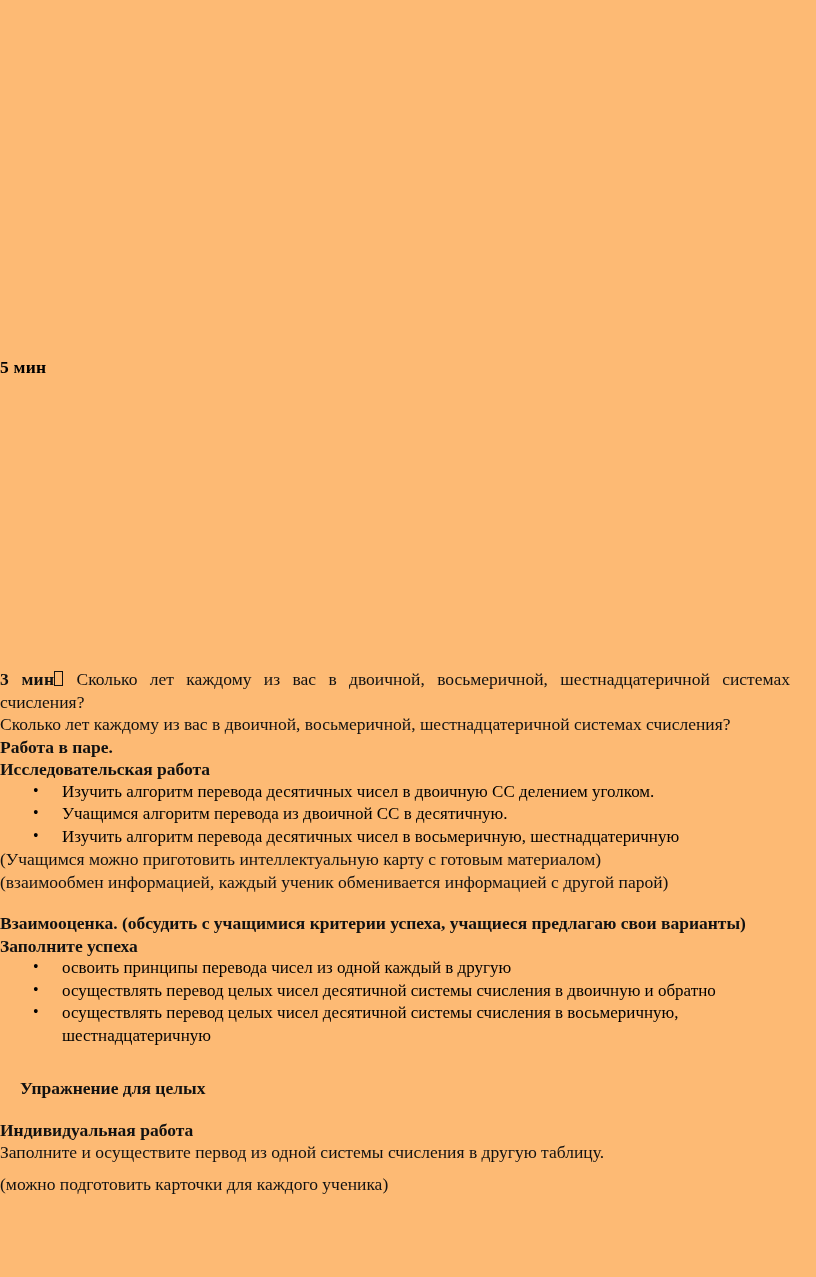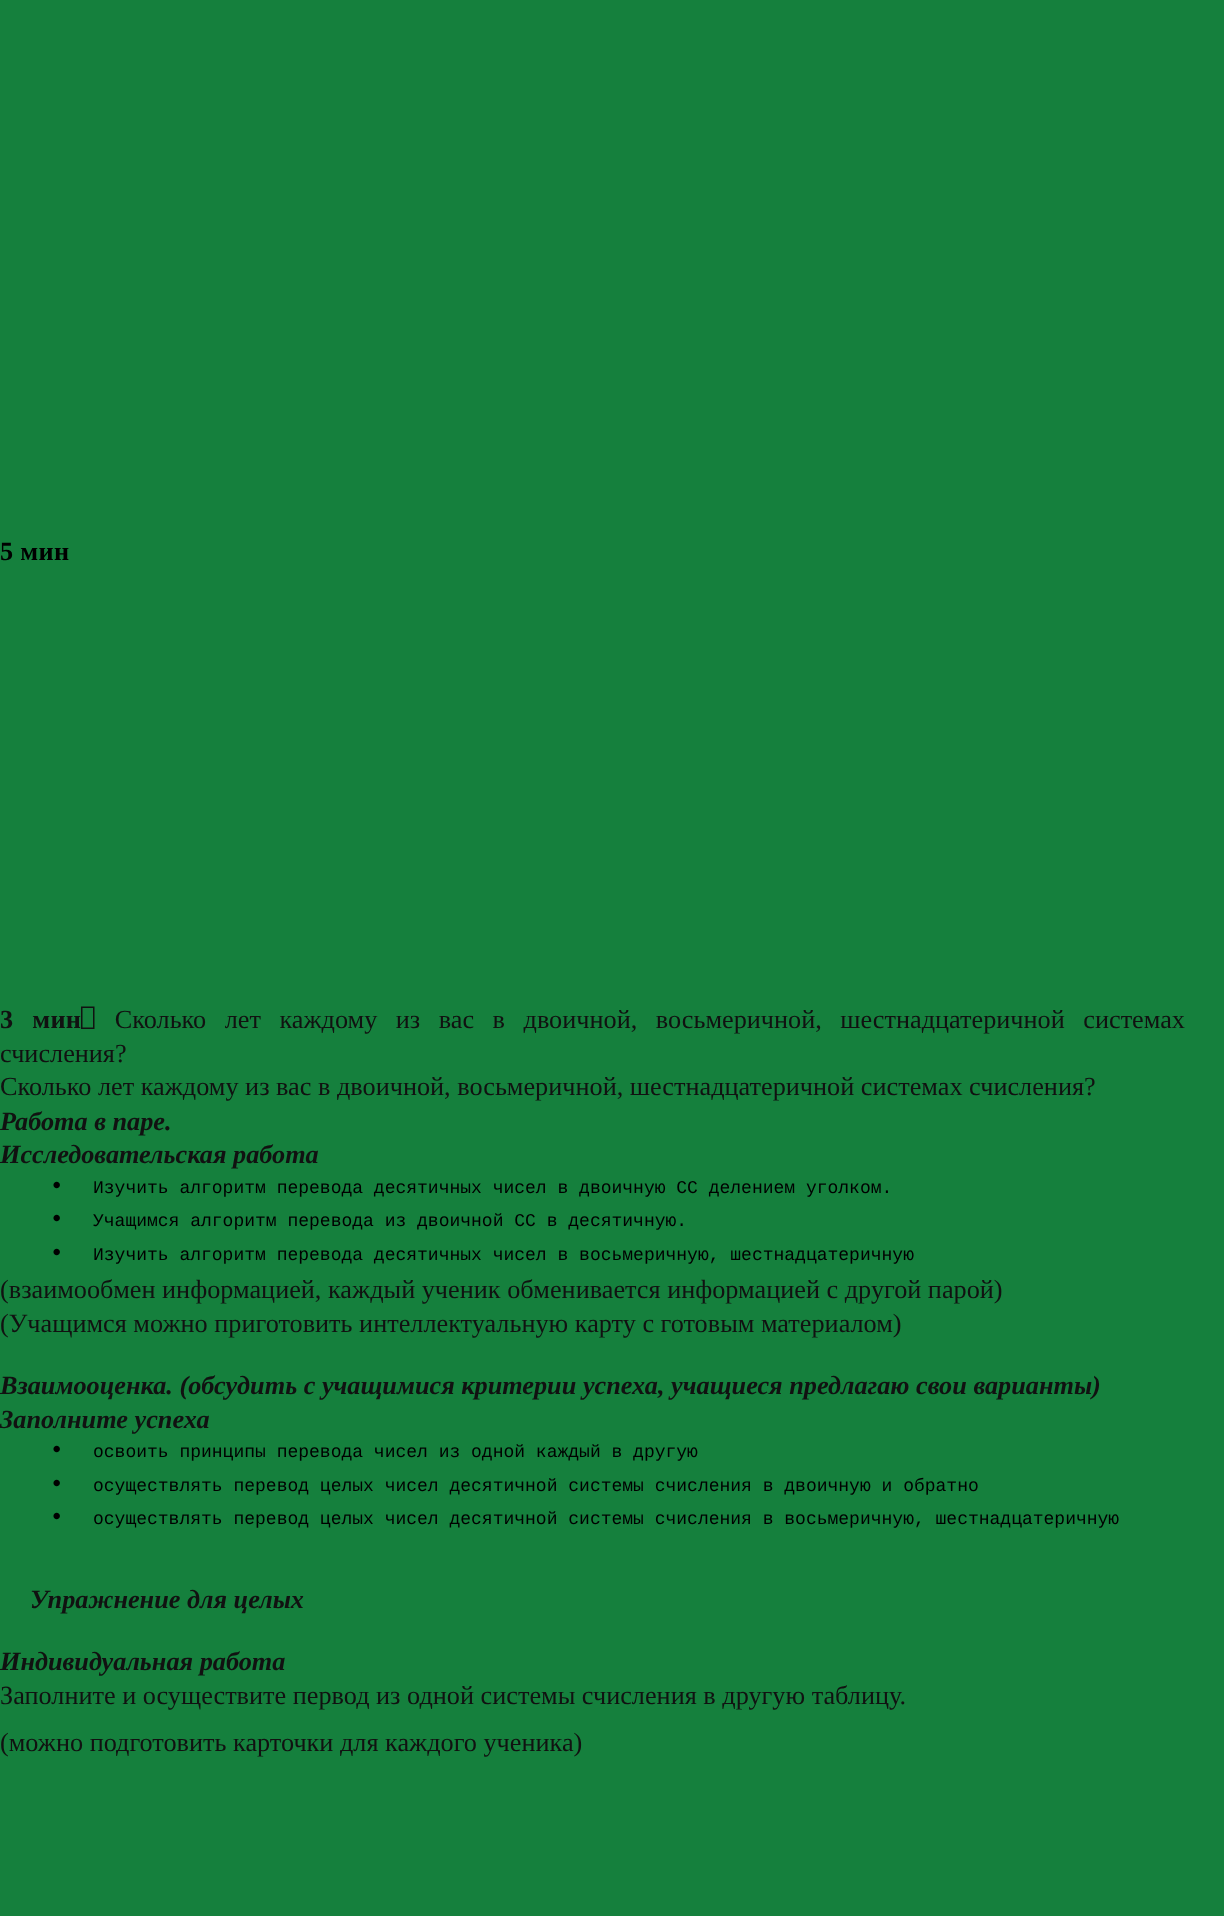--- a/index.html
+++ b/index.html
@@ -9,33 +9,33 @@
     background: #ffffff;
   }
   body {
     font-family: "Liberation Serif", "DejaVu Serif", serif;
     color: #000000;
   }
   #page {
     position: relative;
     width: 816px;
     height: 1277px;
-    background: #15803d;
+    background: #fdba74;
     overflow: hidden;
   }
 
   .abs { position: absolute; }
 
   .para {
     font-size: 17.5px;
     line-height: 22.5px;
     color: #111111;
   }
 
-  .bold { font-weight: bold; font-style: italic; }
+  .bold { font-weight: bold; }
 
   
   .timing {
     font-size: 17.5px;
     line-height: 22px;
     font-weight: bold;
     letter-spacing: 0.2px;
   }
 
   
@@ -51,24 +51,23 @@
   }
 
   ul.bullets {
     list-style: none;
     margin: 0;
     padding: 0;
   }
   ul.bullets > li {
     position: relative;
     padding-left: 62px;
-    font-size: 12px;
+    font-size: 17px;
     line-height: 22.5px;
     margin: 0;
-    font-family: Liberation Mono, monospace;
   }
   ul.bullets > li::before {
     content: "\2022";
     position: absolute;
     left: 33px;
     top: -1px;
     font-size: 16px;
     line-height: 22.5px;
   }
 
@@ -115,22 +114,22 @@
         <span>Изучить алгоритм перевода десятичных чисел в двоичную СС делением уголком.</span>
       </li>
       <li>
         <span>Учащимся алгоритм перевода из двоичной СС в десятичную.</span>
       </li>
       <li>
         <span>Изучить алгоритм перевода десятичных чисел в восьмеричную, шестнадцатеричную</span>
       </li>
     </ul>
 
+    <div class="para">(Учащимся можно приготовить интеллектуальную карту с готовым материалом)</div>
     <div class="para">(взаимообмен информацией, каждый ученик обменивается информацией с другой парой)</div>
-    <div class="para">(Учащимся можно приготовить интеллектуальную карту с готовым материалом)</div>
 
     <div class="spacer-md"></div>
 
     <div class="para bold justified"> Взаимооценка. (обсудить с учащимися критерии успеха, учащиеся предлагаю свои варианты)</div>
 
     <div class="para bold">Заполните успеха</div>
 
     <ul class="bullets">
       <li>
         <span>освоить принципы перевода чисел из одной каждый в другую</span>

